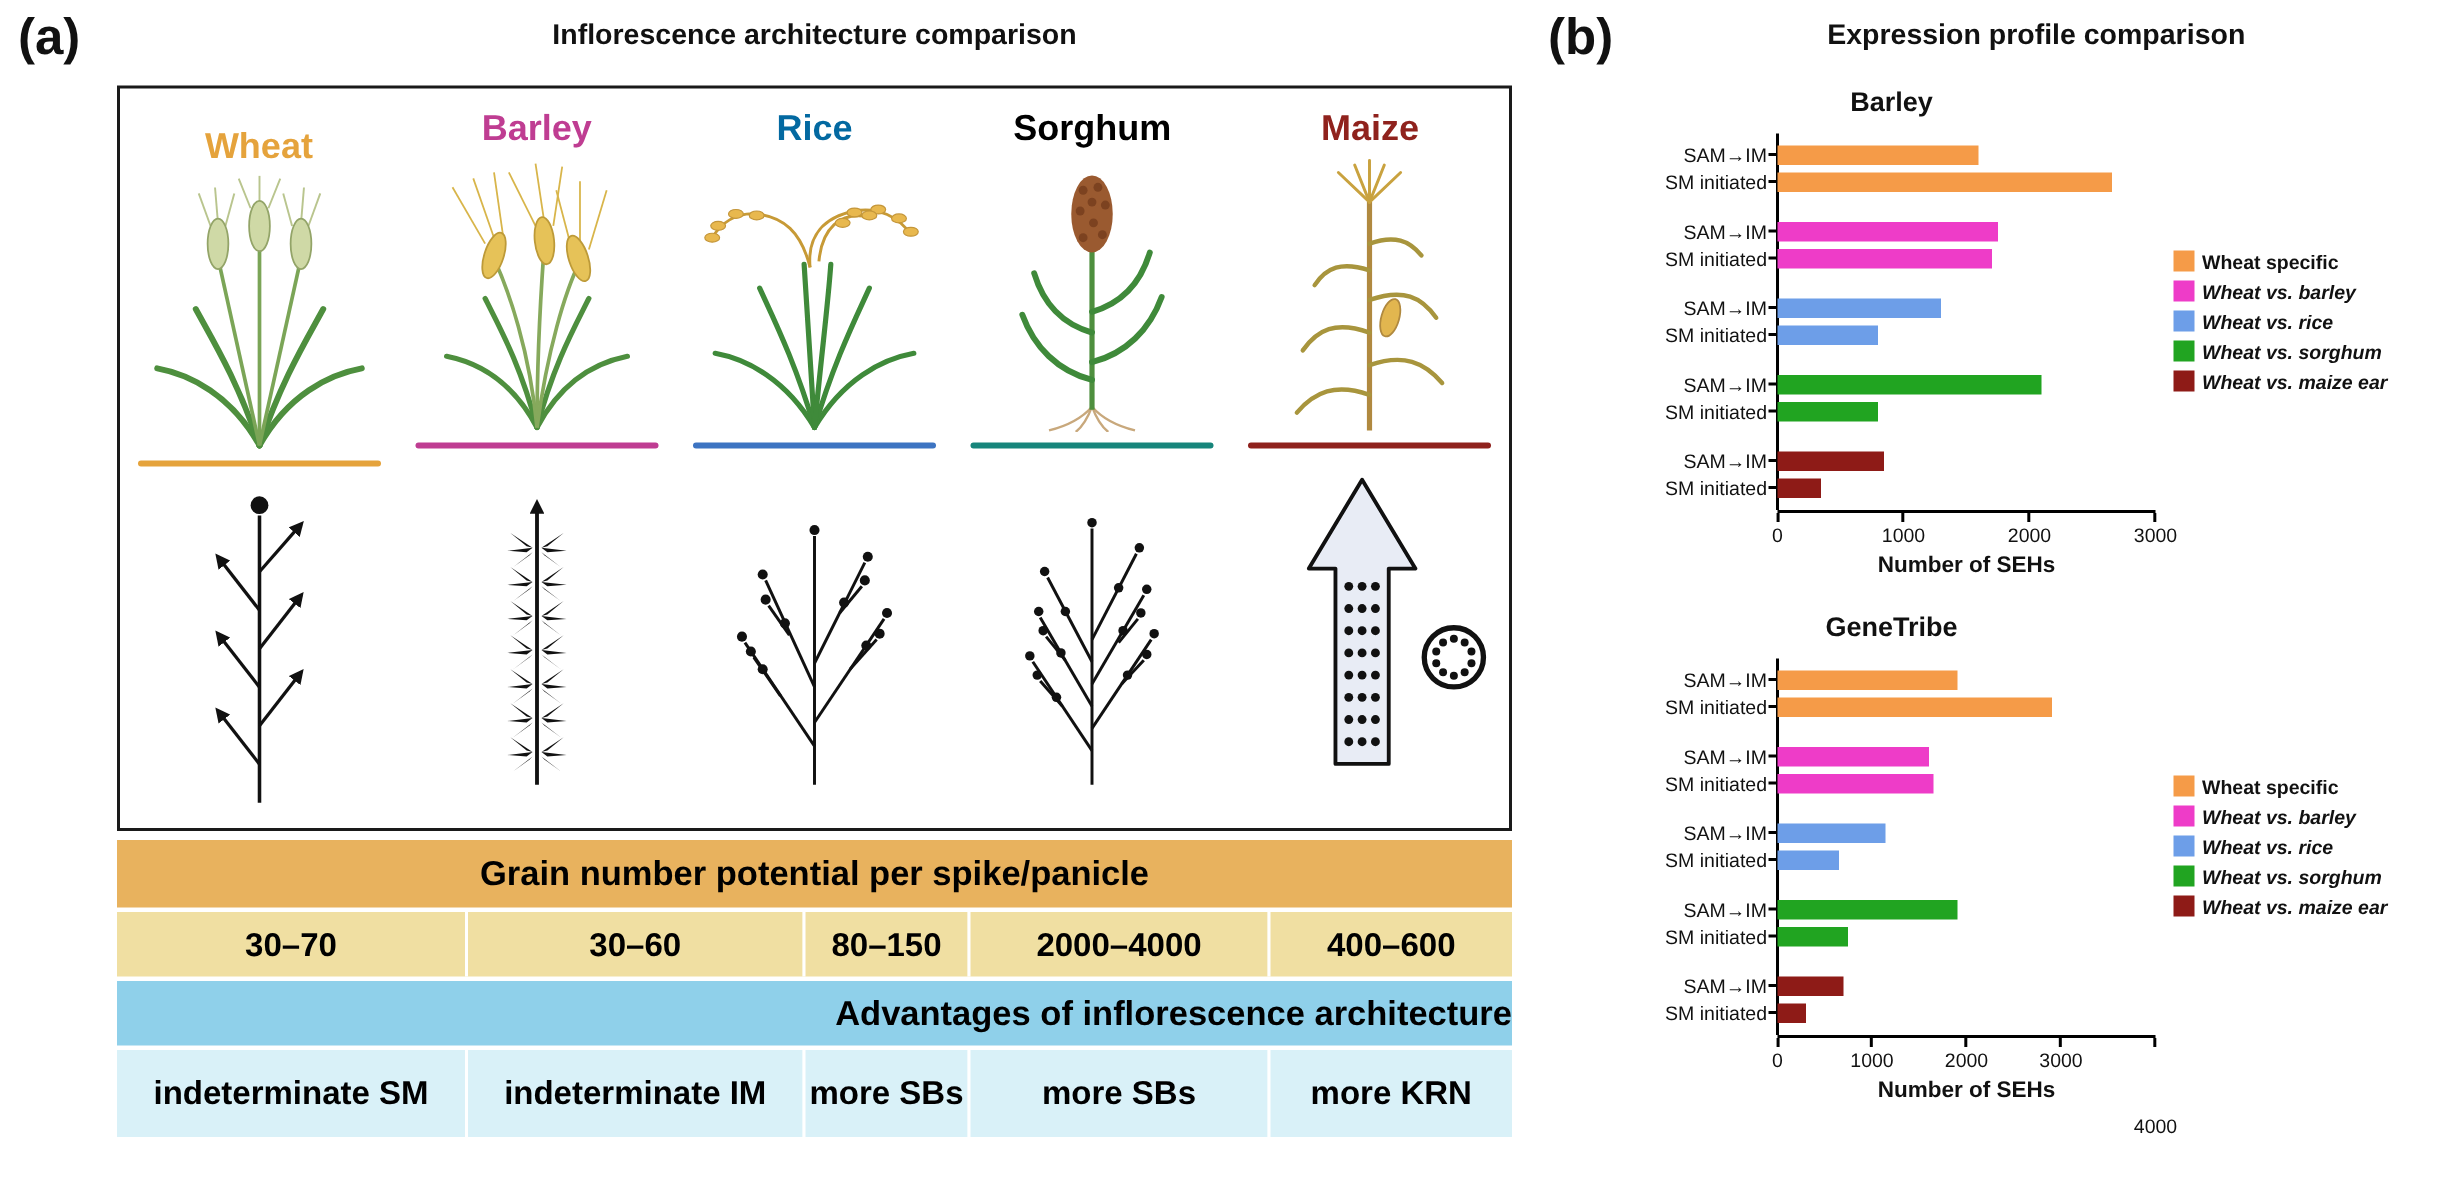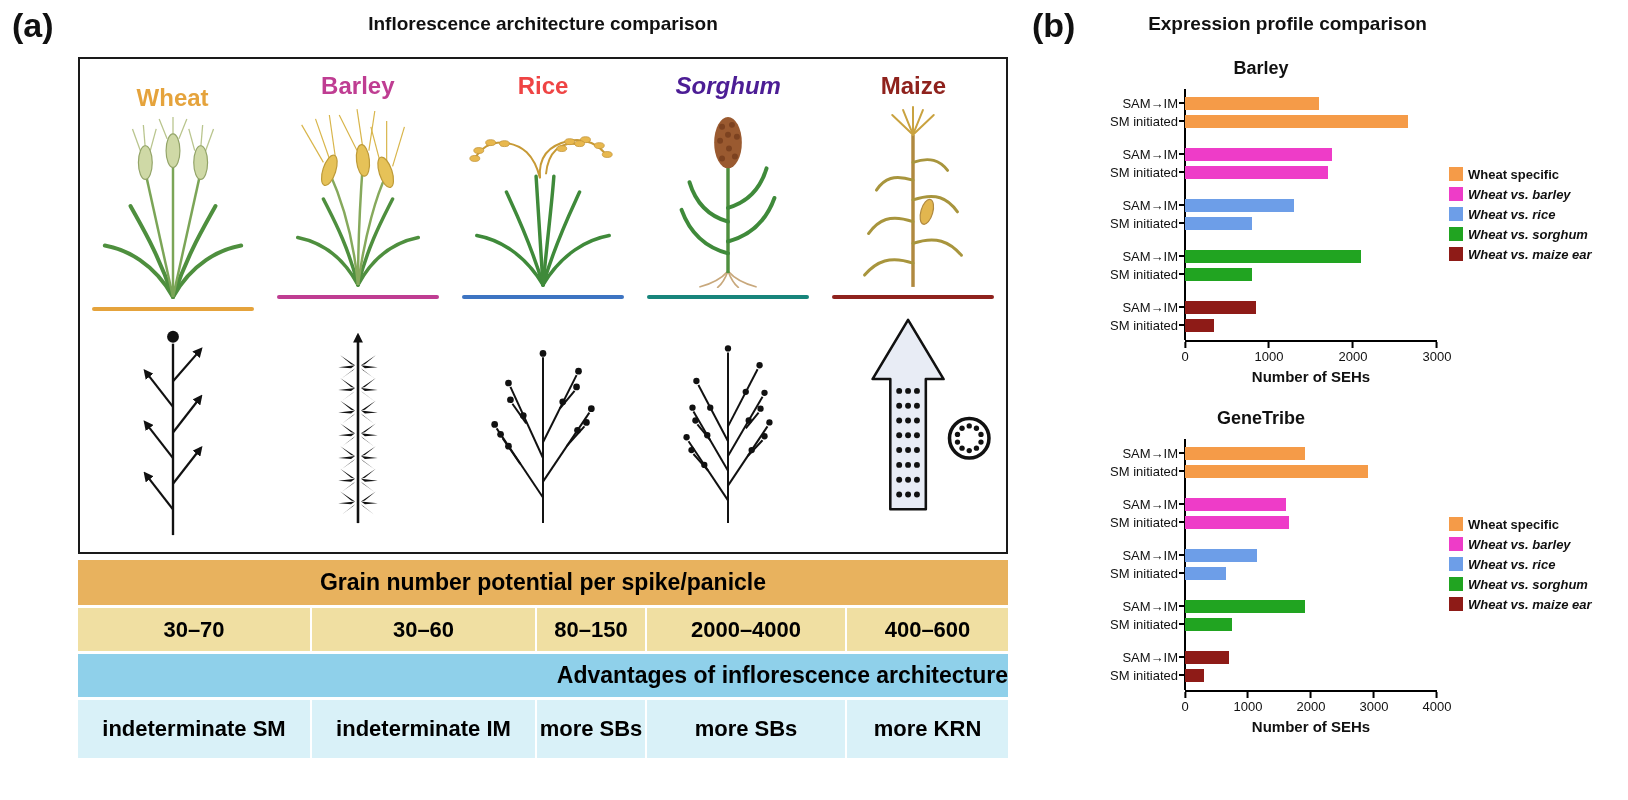--- a/index.html
+++ b/index.html
@@ -6,21 +6,21 @@
   html,body { background:#fff; }
   #fig { position:relative; width:1628px; height:800px; background:#fff;
          font-family:"Liberation Sans", sans-serif; color:#111; overflow:hidden; }
 
   .panel-label { position:absolute; font-size:34px; font-weight:bold; }
   #a-label { left:12px; top:6px; }
   #b-label { left:1032px; top:6px; }
 
   .big-title { position:absolute; top:13px; font-size:19px; font-weight:bold; text-align:center; }
   #a-title { left:78px; width:930px; }
-  #b-title { left:1025px; width:525px; }
+  #b-title { left:1095px; width:525px; }
 
   
   #a-box { position:absolute; left:78px; top:57px; width:930px; height:497px;
            border:2.5px solid #1a1a1a; display:flex; background:#fff; }
   .crop-col { width:186px; display:flex; flex-direction:column; align-items:center; }
   .crop-name { margin-top:13px; font-size:24px; font-weight:bold; height:32px; }
   .plant { width:168px; height:183px; margin-top:1px; }
   .crop-line { width:162px; height:3.5px; border-radius:2px; margin:7px 0 9px; }
   .schematic { width:168px; height:222px; }
 
@@ -183,21 +183,21 @@
         <use href="#bspk" transform="translate(82,104)"></use>
           <use href="#bspk" transform="translate(88,104) scale(-1,1)"></use>
         <use href="#bspk" transform="translate(82,81)"></use>
           <use href="#bspk" transform="translate(88,81) scale(-1,1)"></use>
         <use href="#bspk" transform="translate(82,58)"></use>
           <use href="#bspk" transform="translate(88,58) scale(-1,1)"></use>
       </svg>
     </div>
 
     <div class="crop-col">
-      <div class="crop-name" style="color: #ef4444;">Rice</div>
+      <div class="crop-name" style="color: #0369a1;">Rice</div>
       <svg class="plant" viewBox="0 0 170 185">
         <g stroke="#3f8a3a" stroke-width="3.5" fill="none" stroke-linecap="round">
           <path d="M85,182 C66,150 40,136 18,132"></path>
             <path d="M85,182 C104,150 130,136 152,132"></path>
           <path d="M85,182 C72,138 58,110 48,88"></path>
             <path d="M85,182 C98,138 112,110 122,88"></path>
           <path d="M85,182 C82,130 80,100 78,72"></path>
             <path d="M85,182 C90,130 94,100 96,72"></path>
         </g>
         <g stroke="#c79a36" stroke-width="2" fill="none">
@@ -244,21 +244,21 @@
         <use href="#rdot" x="50" y="76"></use>
           <use href="#rdot" x="52" y="93"></use>
           <use href="#rdot" x="65" y="109"></use>
         <use href="#rdot" x="121" y="64"></use>
           <use href="#rdot" x="119" y="80"></use>
           <use href="#rdot" x="105" y="95"></use>
       </svg>
     </div>
 
     <div class="crop-col">
-      <div class="crop-name" style="color: #4c1d95; font-style: italic;">Sorghum</div>
+      <div class="crop-name" style="color: #000000;">Sorghum</div>
       <svg class="plant" viewBox="0 0 170 185">
         <g stroke="#c8a87c" stroke-width="1.6" fill="none">
           <path d="M85,168 C78,176 68,181 56,184"></path>
             <path d="M85,168 C92,176 102,181 114,184"></path>
           <path d="M85,168 C82,176 78,182 74,185"></path>
             <path d="M85,168 C88,176 92,182 96,185"></path>
         </g>
         <path d="M85,170 L85,60" stroke="#4e8f3e" stroke-width="3.5"></path>
         <g stroke="#3f8a3a" stroke-width="4" fill="none" stroke-linecap="round">
           <path d="M85,150 C62,144 46,128 38,106"></path>
@@ -637,21 +637,21 @@
               <div class="xtick-label">1000</div>
             </div>
             <div class="xtick" style="left: 50%;">
               <div class="xtick-mark"></div>
               <div class="xtick-label">2000</div>
             </div>
             <div class="xtick" style="left: 75%;">
               <div class="xtick-mark"></div>
               <div class="xtick-label">3000</div>
             </div>
-            <div class="xtick" style="left: 100%;">
+            <div class="xtick" style="left: 100%; gap: 44px;">
               <div class="xtick-mark"></div>
               <div class="xtick-label">4000</div>
             </div>
           </div>
         <div class="xlabel">Number of SEHs</div>
       </div>
       <div class="legend">
           <div class="legend-item">
             <span class="legend-swatch" style="background: rgb(245, 155, 72);"></span>
             <span class="legend-label">Wheat specific</span>

